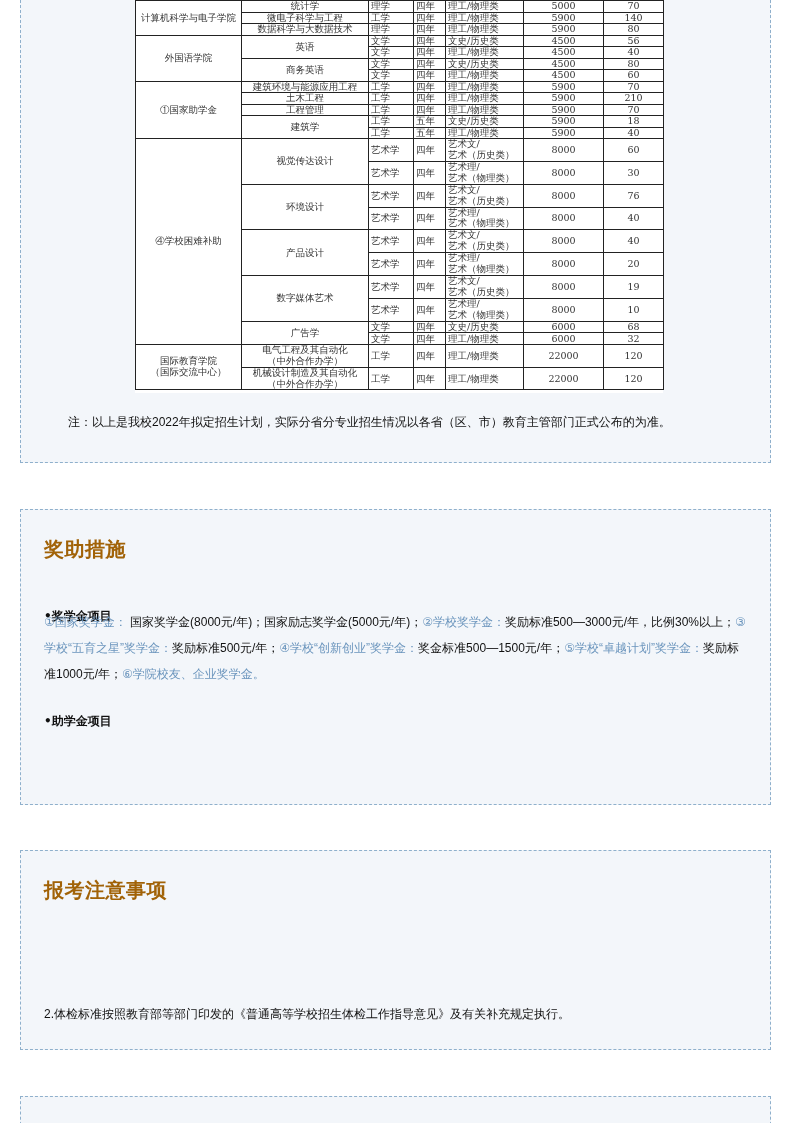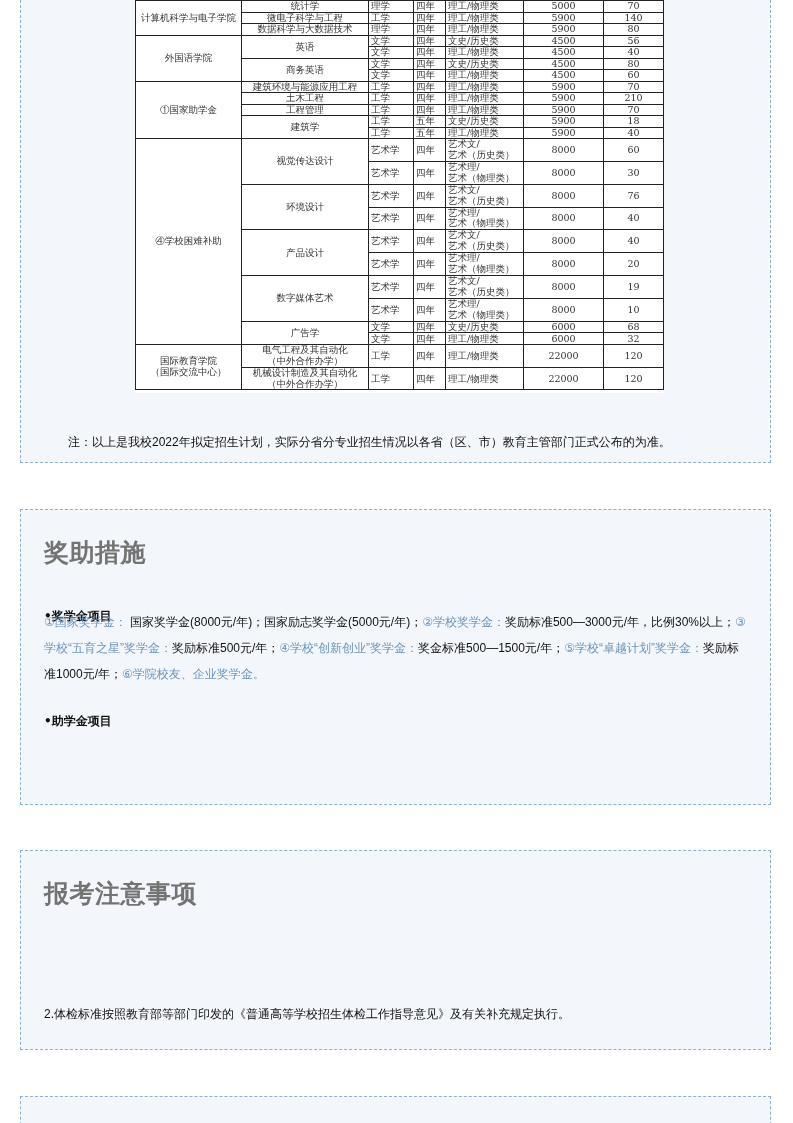--- a/index.html
+++ b/index.html
@@ -29,26 +29,26 @@
     font-size: 9.5px; color: #333; line-height: 1.05;
   }
   table.plan td {
     border: 1px solid #222; padding: 0 2px; text-align: center; vertical-align: middle;
     height: 10.5px; white-space: nowrap; overflow: hidden;
   }
   table.plan td.l { text-align: left; }
   table.plan td.tall { height: 21.5px; }
   table.plan td.wrap { white-space: normal; line-height: 1.15; }
   .note {
-    position: absolute; left: 47px; top: 444px; font-size: 12px; color: #111;
+    position: absolute; left: 47px; top: 424px; font-size: 12px; color: #111;
     font-family: "Liberation Sans", "DejaVu Sans", sans-serif;
   }
 
   .sec-title {
-    position: absolute; left: 23px; font-size: 25px; font-weight: bold; color: #737373;
+    position: absolute; left: 23px; font-size: 20px; font-weight: bold; color: #a16207;
     font-family: "DejaVu Sans", sans-serif; letter-spacing: 0.5px;
   }
   .sub-head {
     position: absolute; left: 23px; font-size: 12px; font-weight: bold; color: #111;
   }
   .para {
     position: absolute; left: 23px; width: 706px; font-size: 12px; line-height: 26px; color: #111;
     font-family: "Liberation Sans", "DejaVu Sans", sans-serif;
   }
   .hl { color: #6b95bd; }

